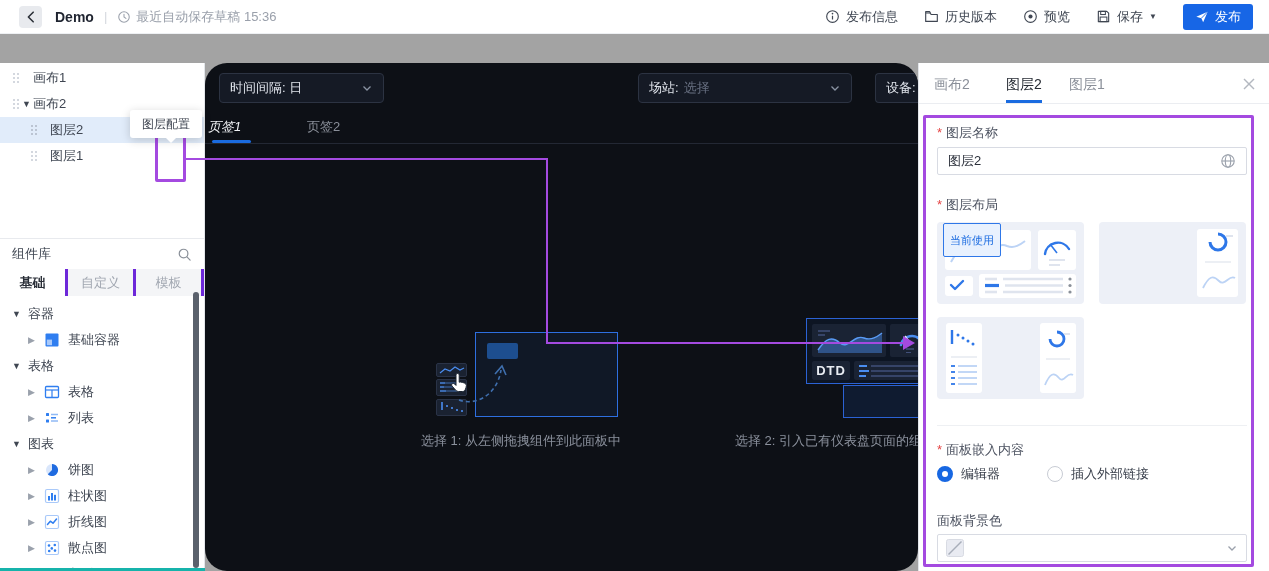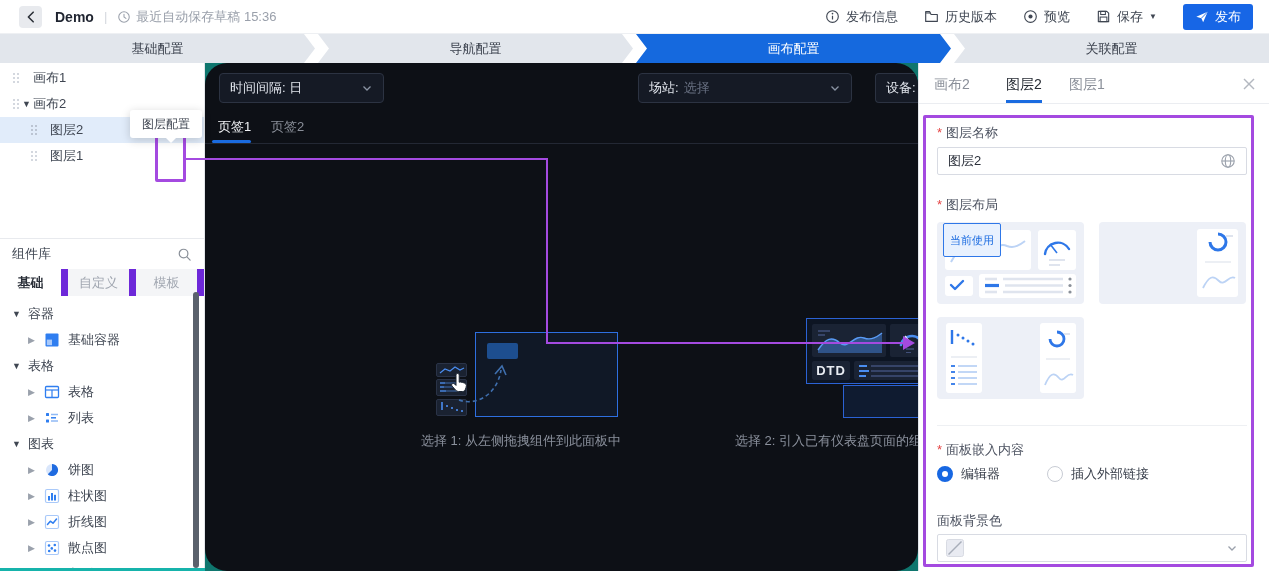--- a/index.html
+++ b/index.html
@@ -1,18 +1,18 @@
 <!DOCTYPE html>
 <html><head>
 <meta charset="utf-8">
 <style>
   * { box-sizing: border-box; margin: 0; padding: 0; }
   html,body { width:1269px; height:571px; }
   body { font-family:"Liberation Sans", sans-serif; background:#fff; overflow:hidden; }
-  .app { position:relative; width:1269px; height:571px; background:#0f766e; overflow:hidden; }
+  .app { position:relative; width:1269px; height:571px; background:#a3a3a3; overflow:hidden; }
 
   
   .topbar { position:absolute; left:0; top:0; width:1269px; height:34px; background:#fff; border-bottom:1px solid #eef0f3; display:flex; align-items:center; z-index:5; }
   .back-btn { width:23px; height:22px; margin-left:19px; background:#e8eaee; border-radius:4px; display:flex; align-items:center; justify-content:center; color:#2b3038; font-size:14px; cursor:pointer; }
   .doc-title { margin-left:13px; font-size:14px; font-weight:bold; color:#1f2430; }
   .tb-sep { margin:0 10px; color:#d4d8de; font-size:13px; }
   .autosave { display:flex; align-items:center; gap:5px; color:#9aa0ab; font-size:13px; }
   .tb-right { margin-left:auto; display:flex; align-items:center; gap:26px; padding-right:16px; }
   .tb-item { display:flex; align-items:center; gap:6px; font-size:13px; color:#3f4652; cursor:pointer; }
   .caret-dn { font-size:8px; color:#3f4652; }
@@ -41,40 +41,40 @@
   .caret-exp { position:absolute; left:22px; font-size:9px; color:#3f4652; }
   .tlabel { position:absolute; left:33px; }
   .trow.child .tlabel { left:50px; }
   .row-icons { position:absolute; right:4px; display:flex; gap:8px; align-items:center; }
 
   .lib { position:absolute; left:0; top:175px; right:0; bottom:0; border-top:1px solid #e8eaee; }
   .lib-header { height:26px; display:flex; align-items:center; padding:0 12px; margin-top:2px; }
   .lib-title { font-size:13px; color:#3f4652; }
   .lib-search { margin-left:auto; cursor:pointer; display:flex; }
   .lib-tabs { height:27px; background:#f4f5f7; display:flex; align-items:stretch; margin-top:2px; }
-  .lib-tab { width:70px; display:flex; align-items:center; justify-content:center; font-size:13px; color:#a0a6b0; cursor:pointer; border-right:7px solid #6d28d9; }
+  .lib-tab { width:70px; display:flex; align-items:center; justify-content:center; font-size:13px; color:#a0a6b0; cursor:pointer; border-right:3px solid #6d28d9; }
   .lib-tab.active { background:#fff; color:#2a2f38; font-weight:bold; }
   .lib-list { padding-top:5px; }
   .lrow { position:relative; height:26px; display:flex; align-items:center; font-size:13px; color:#3f4652; cursor:pointer; }
   .lrow .g-caret { position:absolute; left:12px; font-size:9px; color:#3f4652; }
   .lrow .g-label { position:absolute; left:28px; }
   .lrow .i-caret { position:absolute; left:28px; font-size:9px; color:#9aa1ac; }
   .lrow .i-icon { position:absolute; left:44px; width:16px; height:16px; display:flex; }
   .lrow .i-label { position:absolute; left:68px; }
   .side-scrollbar { position:absolute; right:5px; top:229px; width:6px; height:276px; background:#5a616c; border-radius:3px; }
   .teal-bar { position:absolute; left:0; bottom:0; width:205px; height:3px; background:#16b3ab; }
 
   
   .canvas { position:absolute; left:205px; top:63px; width:713px; bottom:0; background:#0d1016; overflow:hidden; z-index:2;border-radius:22px; }
   .ctl { position:absolute; top:10px; height:30px; background:#151a25; border:1px solid #2c3342; border-radius:4px; display:flex; align-items:center; padding:0 10px; font-size:13px; color:#dfe3ea; cursor:pointer; overflow:hidden; white-space:nowrap; }
   .ctl .muted { color:#697183; margin-left:5px; }
   .ctl .chev { margin-left:auto; display:flex; }
   .ctab { position:absolute; top:55px; font-size:13px; cursor:pointer; }
   .ctab.on { color:#f0f2f5; }
-  .ctab.off { color:#8a8f99; }
+  .ctab.off { color:#8a8f99;margin-left:36px; }
   .ctab-underline { position:absolute; left:7px; top:77px; width:39px; height:3px; background:#1a6be0; border-radius:2px; }
   .ctab-border { position:absolute; left:0; top:80px; width:713px; height:1px; background:#232834; }
 
   .rect1 { position:absolute; left:270px; top:269px; width:143px; height:85px; border:1px solid #2e6fe0; background:rgba(40,80,160,.12); }
   .rect1-inner { position:absolute; left:11px; top:10px; width:31px; height:16px; background:#1d4e8f; border-radius:2px; }
   .mini-card { position:absolute; left:231px; width:31px; background:#1a2231; border:1px solid #2a3347; border-radius:2px; display:flex; align-items:center; justify-content:center; overflow:hidden; }
   .hint { position:absolute; font-size:13px; color:#8b919d; white-space:nowrap; }
 
   .dtd-panel { position:absolute; left:601px; top:255px; width:130px; height:66px; background:#0d1523; border:1px solid #2b62d4; }
   .dtd-card { position:absolute; background:#1a2334; border-radius:2px; overflow:hidden; display:flex; align-items:center; justify-content:center; }
@@ -168,34 +168,20 @@
       <span class="publish-btn">
         <svg width="14" height="14" viewBox="0 0 16 16">
             <path d="M1.5 7.6 14.5 2 9.3 14l-2-4.6z" fill="#fff"></path>
             <path d="M14.5 2 7.3 9.4" stroke="#1766e6" stroke-width="1"></path>
           </svg>
         <span>发布</span>
       </span>
     </div>
   </header>
 
-  <nav class="steps">
-    <div class="step">
-        <span>基础配置</span>
-      </div>
-    <div class="step">
-        <span>导航配置</span>
-      </div>
-    <div class="step active">
-        <span>画布配置</span>
-      </div>
-    <div class="step">
-        <span>关联配置</span>
-      </div>
-  </nav>
 
   <aside class="sidebar">
 
     <div class="tree">
       <div class="trow">
         <svg class="dots" width="8" height="12" viewBox="0 0 8 12">
             <g fill="#c6cbd4">
               <circle cx="2" cy="2" r="1"></circle>
               <circle cx="6" cy="2" r="1"></circle>
               <circle cx="2" cy="6" r="1"></circle>
@@ -404,21 +390,21 @@
           <svg width="12" height="12" viewBox="0 0 12 12">
             <polyline points="2.5,4.5 6,8 9.5,4.5" fill="none" stroke="#8a93a3" stroke-width="1.3"></polyline>
           </svg>
         </span>
     </div>
     <div class="ctl" style="left:670px;width:60px;border-right:none;border-radius:4px 0 0 4px;">
       <span>设备:</span>
 
     </div>
 
-    <div class="ctab on" style="left:13px;">页签1</div>
+    <div class="ctab on" style="left:3px;font-style:italic;">页签1</div>
     <div class="ctab off" style="left:66px;">页签2</div>
     <div class="ctab-underline"></div>
     <div class="ctab-border"></div>
 
     <div class="rect1">
       <div class="rect1-inner"></div>
     </div>
     <div class="mini-card" style="top:300px;height:14px;">
       <svg width="26" height="10" viewBox="0 0 26 10">
           <polyline points="1,8 6,4 11,6 16,2 21,5 25,3" fill="none" stroke="#4a8df0" stroke-width="1.2"></polyline>

